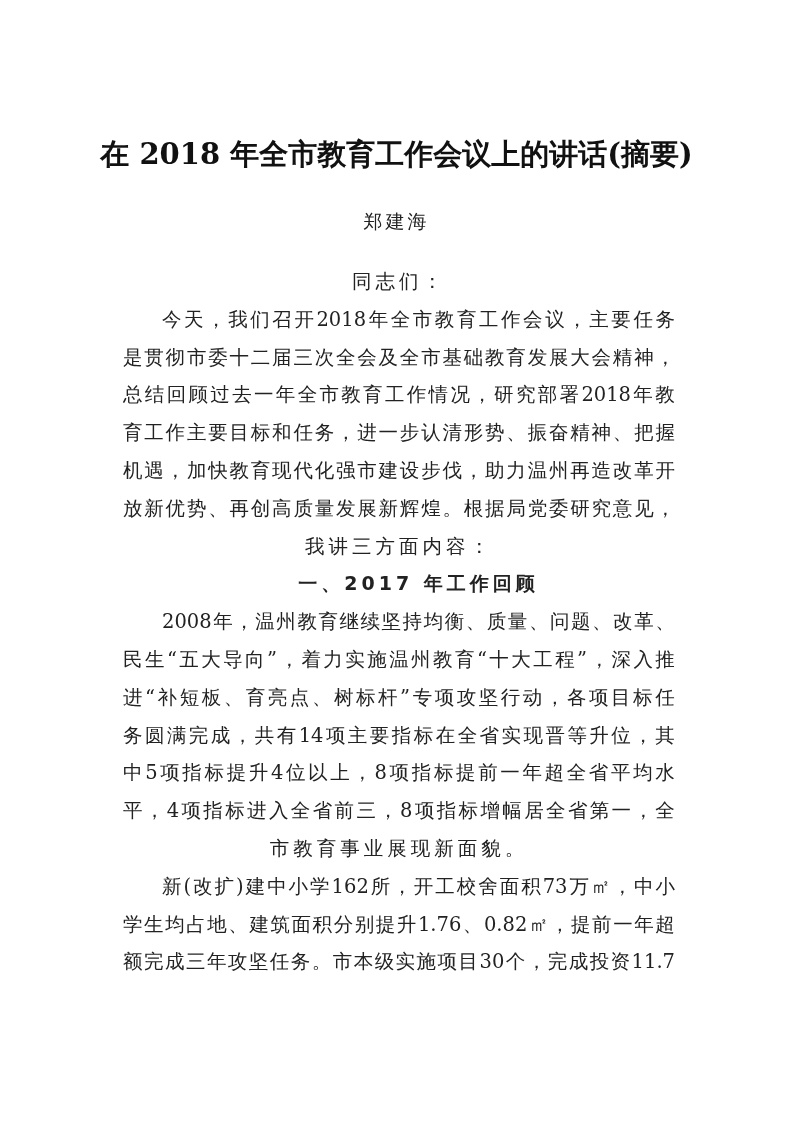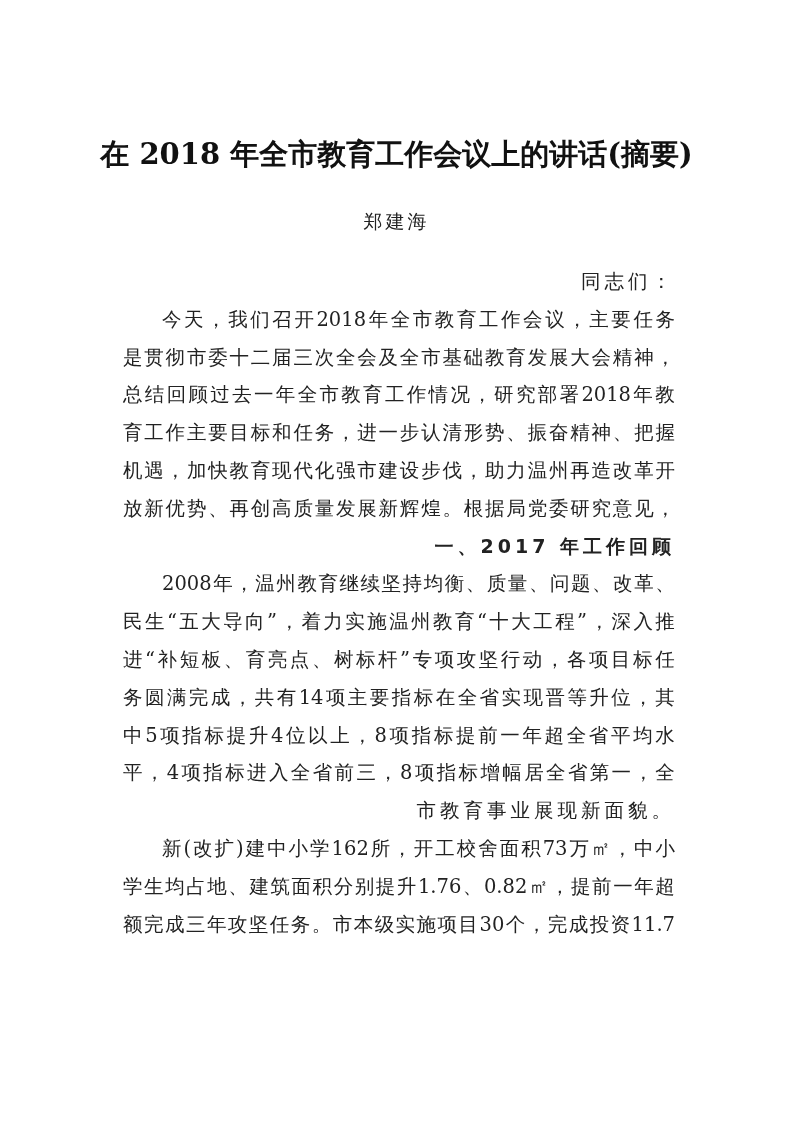--- a/index.html
+++ b/index.html
@@ -15,21 +15,21 @@
     font-family: "DejaVu Serif", "Liberation Serif", serif;
     font-size: 19px; color: #222; letter-spacing: 3px; line-height: 30px; margin-top: 24px;
   }
   .body {
     position: absolute; left: 123px; top: 263px; width: 552px;
     font-family: "DejaVu Serif", "Liberation Serif", serif;
     font-size: 19.5px; color: #222; line-height: 37.8px;
     text-align: justify; text-justify: inter-character;
   }
   .line { white-space: nowrap; height: 37.8px; display: flex; justify-content: space-between; }
-  .line.last { justify-content: flex-end; letter-spacing: 4px; }
+  .line.last { justify-content: center; letter-spacing: 4px; }
   .indent { padding-left: 39px; }
   .salutation { letter-spacing: 3px; }
   .heading1 {
     font-family: "DejaVu Sans", "Liberation Sans", sans-serif; font-weight: bold;
     padding-left: 39px; letter-spacing: 0px; font-size: 19px;
   }
   .heading2 { padding-left: 39px; letter-spacing: 3px; }
   .line span.ch { display: inline-block; }
 </style>
 </head>
@@ -200,20 +200,23 @@
           <span class="ch">据</span>
           <span class="ch">局</span>
           <span class="ch">党</span>
           <span class="ch">委</span>
           <span class="ch">研</span>
           <span class="ch">究</span>
           <span class="ch">意</span>
           <span class="ch">见</span>
           <span class="ch">，</span>
         </div>
+      <div class="line last">
+          <span>我讲三方面内容：</span>
+        </div>
     </div>
 
     <div class="line last heading1">
       <span>一、2017 年工作回顾</span>
     </div>
 
     <div>
       <div class="line indent">
           <span class="ch">2008</span>
           <span class="ch">年</span>

